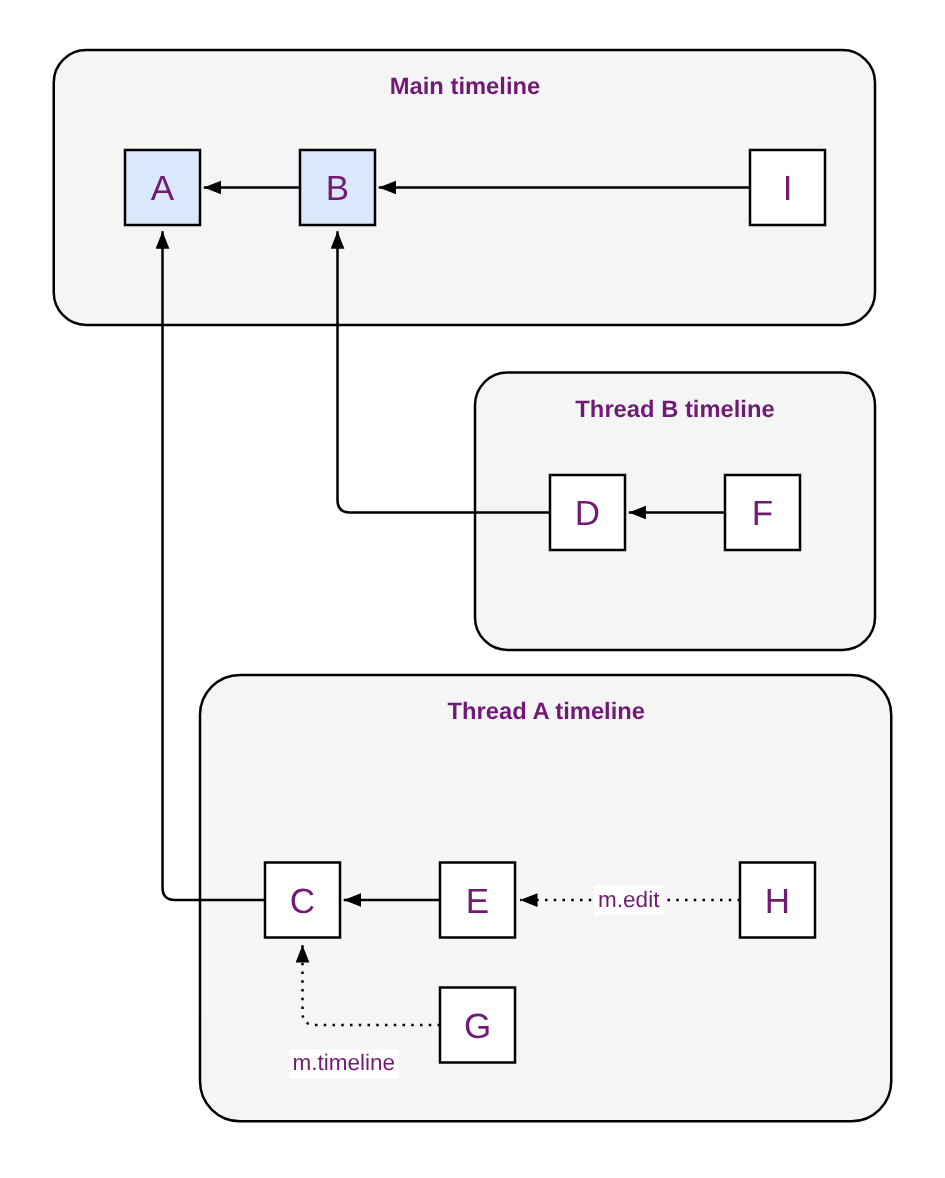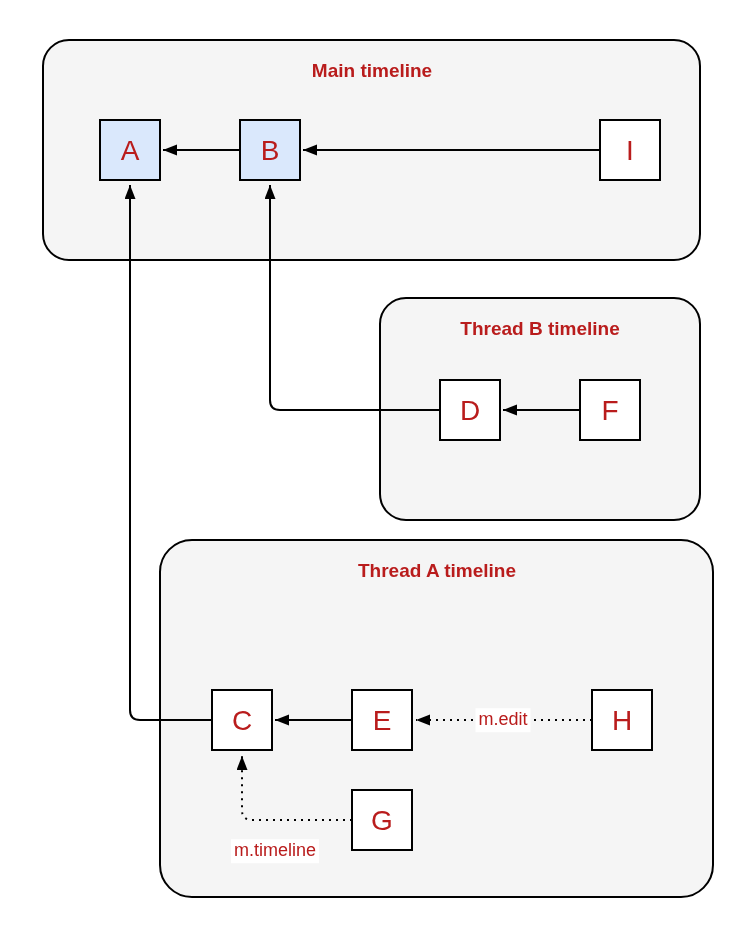--- a/index.html
+++ b/index.html
@@ -2,21 +2,21 @@
 <html><head>
 <meta charset="utf-8">
 <style>
   html, body { margin: 0; padding: 0; background: #ffffff; }
   .canvas {
     position: relative;
     width: 756px;
     height: 942px;
     background: #ffffff;
     font-family: "Liberation Sans", sans-serif;
-    color: #b91c1c;
+    color: #701a75;
     overflow: hidden;
   }
   .canvas svg { position: absolute; left: 0; top: 0; }
   .box-title {
     position: absolute;
     transform: translate(-50%, -50%);
     font-weight: bold;
     font-size: 19px;
     white-space: nowrap;
     line-height: 1;

